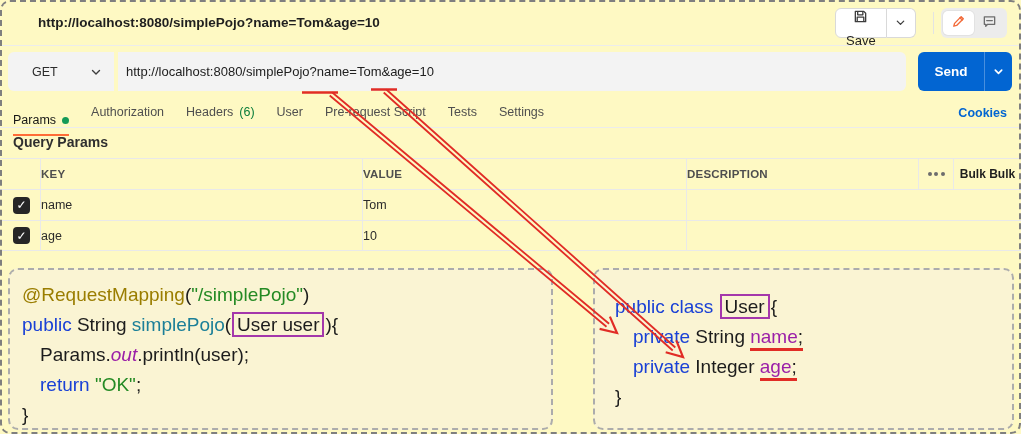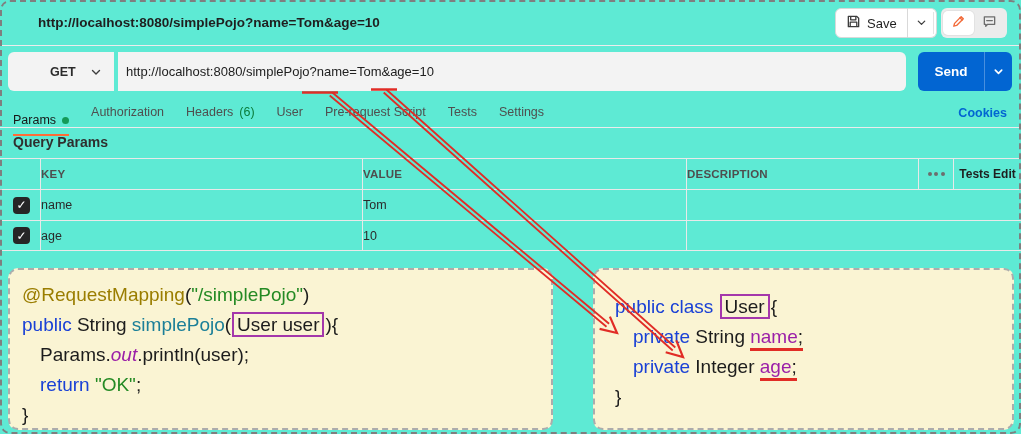--- a/index.html
+++ b/index.html
@@ -1,33 +1,33 @@
 <!DOCTYPE html>
 <html style="--accent-orange: #ff6c37; --send-blue: #0265d2; --link-blue: #0265d2; --annotation-red: #e12c26; --box-purple: #a437ab; --code-bg: #faf4d3; --kw: #1a41d6; --anno: #9a7d00; --str: #248a24; --method: #1b7f98; --field: #9b1fa8; --count-green: #0a7d3b; --dot-green: #149a57;"><head>
 <meta charset="utf-8">
 <style>
   html,body{margin:0;padding:0;background:#fff;}
   body{font-family:"Liberation Sans",sans-serif;}
-  #app{position:relative;width:1021px;height:434px;background:#5eead4;overflow:hidden;}
+  #app{position:relative;width:1021px;height:434px;background:#fef9c3;overflow:hidden;}
   .frame{position:absolute;inset:0;border:2px dashed #7f7f7f;border-radius:10px;pointer-events:none;z-index:40;}
 
   
   .titlebar{position:absolute;top:0;left:0;width:100%;height:46px;border-bottom:1px solid #ececec;box-sizing:border-box;}
   .title{position:absolute;left:38px;top:0;line-height:46px;font-size:13.5px;font-weight:bold;color:#1f1f1f;white-space:nowrap;}
   .save-group{position:absolute;top:8px;left:835px;height:30px;display:flex;}
-  .save-btn{display:flex;align-items:center;gap:6px;padding:0 10px;border:1px solid #d9d9d9;border-radius:6px 0 0 6px;font-size:13px;color:#1f1f1f;background:#fff;cursor:pointer;}
+  .save-btn{display:flex;align-items:center;gap:6px;padding:0 10px;border:1px solid #d9d9d9;border-radius:6px 0 0 6px;font-size:13px;color:#1f1f1f;background:#fff;cursor:pointer;flex-direction:column;}
   .save-caret{width:28px;display:flex;align-items:center;justify-content:center;border:1px solid #d9d9d9;border-left:none;border-radius:0 6px 6px 0;background:#fff;cursor:pointer;}
   .vdivider{position:absolute;top:12px;left:933px;height:22px;width:1px;background:#e3e3e3;}
   .seg{position:absolute;top:8px;left:941px;height:30px;background:#ececec;border-radius:6px;display:flex;align-items:center;padding:2px;box-sizing:border-box;}
   .seg-btn{width:31px;height:24px;display:flex;align-items:center;justify-content:center;border-radius:5px;cursor:pointer;}
   .seg-btn.sel{background:#fff;box-shadow:0 0 0 1px #e2e2e2;}
 
   
   .method-select{position:absolute;left:8px;top:52px;width:106px;height:39px;background:#f3f3f3;border-radius:6px 0 0 6px;display:flex;align-items:center;cursor:pointer;}
-  .method-label{margin-left:42px;font-size:12.5px;font-weight:bold;color:#2b2b2b;flex:1;}
+  .method-label{margin-left:24px;font-size:12.5px;font-weight:normal;color:#2b2b2b;flex:1;}
   .method-caret{margin-right:12px;display:flex;}
   .url-field{position:absolute;left:118px;top:52px;width:788px;height:39px;background:#f3f3f3;border-radius:0 6px 6px 0;}
   .url-field input{width:100%;height:100%;background:transparent;border:none;outline:none;font-family:"Liberation Sans",sans-serif;font-size:13px;color:#212121;padding:0 0 0 8px;box-sizing:border-box;}
   .send-btn{position:absolute;left:918px;top:52px;width:94px;height:39px;background:var(--send-blue);border-radius:6px;color:#fff;display:flex;align-items:stretch;cursor:pointer;}
   .send-label{flex:1;display:flex;align-items:center;justify-content:center;font-size:13.5px;font-weight:bold;}
   .send-caret{width:27px;display:flex;align-items:center;justify-content:center;border-left:1px solid rgba(255,255,255,.28);}
 
   
   .tabsrow{position:absolute;top:97px;left:0;width:100%;height:31px;border-bottom:1px solid #ececec;display:flex;align-items:center;padding-left:13px;box-sizing:border-box;}
   .tab{position:relative;height:100%;display:flex;align-items:center;gap:6px;margin-right:22px;font-size:12.5px;color:#4f4f4f;white-space:nowrap;cursor:pointer;}
@@ -179,21 +179,21 @@
       <div class="cell bl hcell">KEY</div>
       <div class="cell bl hcell">VALUE</div>
       <div class="cell bl hcell">DESCRIPTION</div>
       <div class="cell bl center">
         <span class="dots">
             <i></i>
             <i></i>
             <i></i>
           </span>
       </div>
-      <div class="cell bl center bulk">Tests Edit</div>
+      <div class="cell bl center bulk">Bulk Bulk</div>
     </div>
     <div class="trow">
       <div class="cell cb-cell">
         <span class="checkbox">✓</span>
       </div>
       <div class="cell bl">name</div>
       <div class="cell bl">Tom</div>
       <div class="cell bl desc-span"></div>
     </div>
     <div class="trow last">

